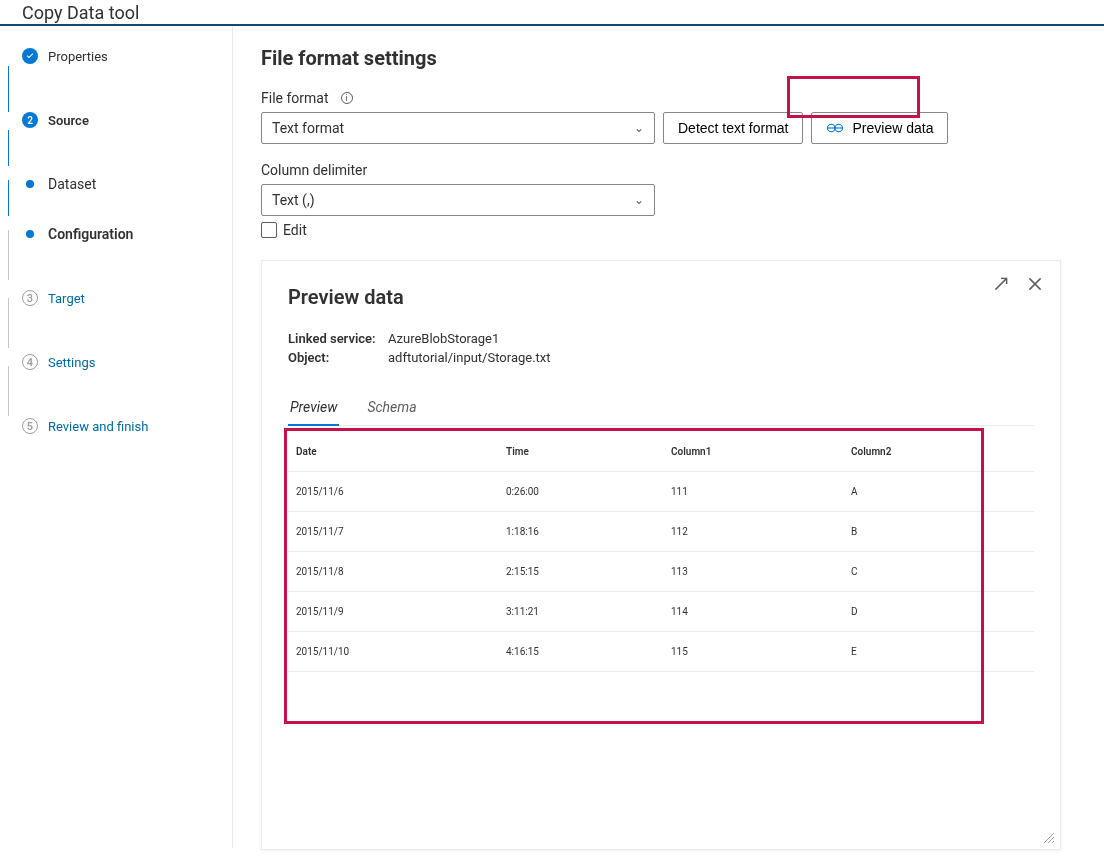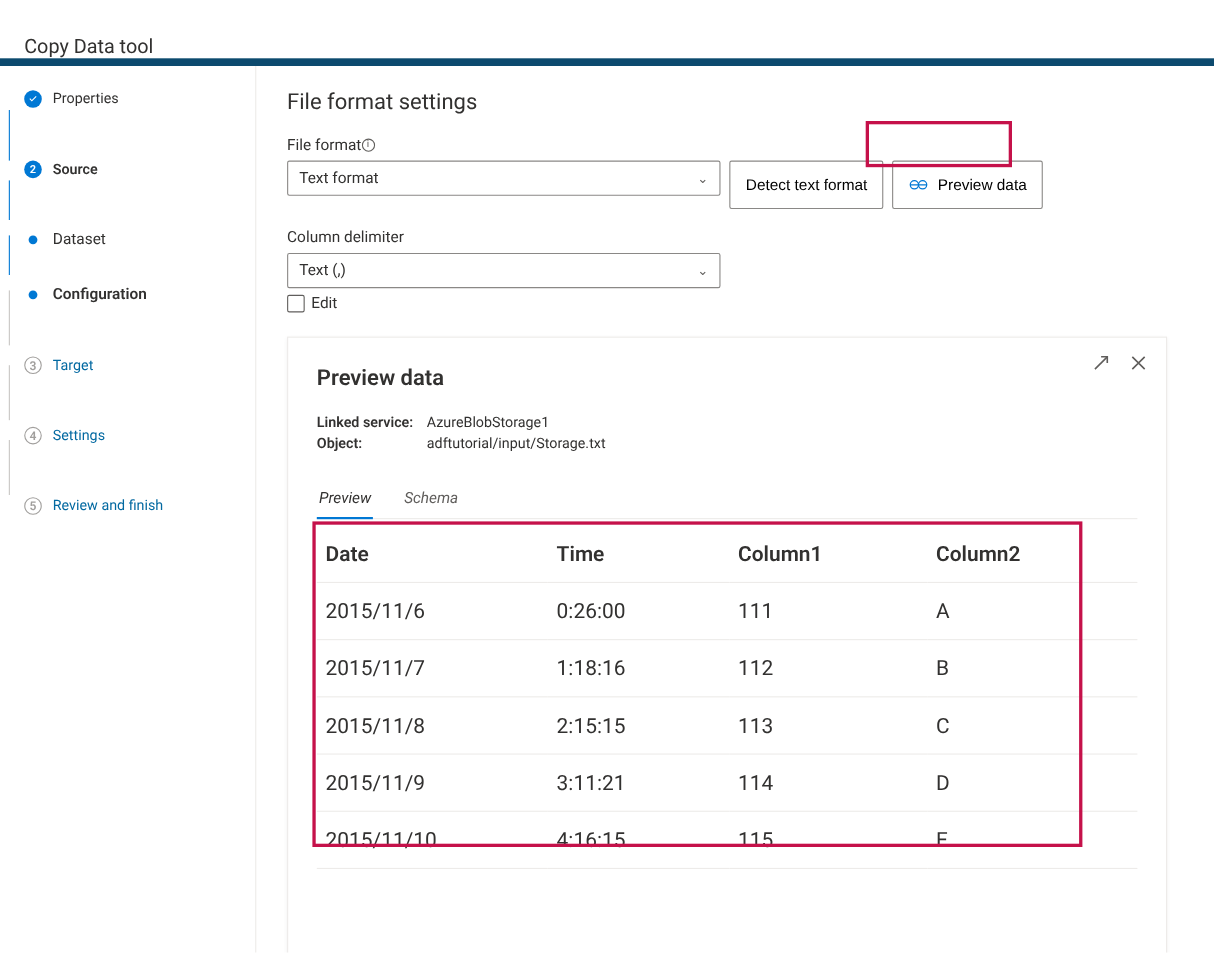--- a/index.html
+++ b/index.html
@@ -6,24 +6,24 @@
   body {
     font-family: "Segoe UI", -apple-system, BlinkMacSystemFont, Roboto, sans-serif;
     font-size: 14px;
     color: #323130;
     background: #fff;
     width: 1104px;
     height: 866px;
     overflow: hidden;
   }
   .topbar {
-    height: 60px;
-    border-bottom: 7px solid #0c4a6e;
-    display: flex;
-    align-items: flex-end;
+    height: 26px;
+    border-bottom: 2px solid #0c4a6e;
+    display: flex;
+    align-items: center;
     padding: 0 22px;
     font-size: 18px;
     font-weight: 400;
     color: #323130;
   }
   .content {
     display: flex;
     height: calc(100% - 44px);
   }
   .sidebar {
@@ -85,30 +85,30 @@
   .connector.c4 { top: 204px; height: 50px; background:#c8c6c4; }
   .connector.c5 { top: 272px; height: 50px; background:#c8c6c4; }
   .connector.c6 { top: 340px; height: 50px; background:#c8c6c4; }
   .main {
     flex: 1;
     padding: 20px 28px;
     position: relative;
   }
   .section-title {
     font-size: 20px;
-    font-weight: 400;
+    font-weight: 700;
     margin-bottom: 20px;
   }
   .field-label {
     font-size: 14px;
     color: #323130;
     margin-bottom: 6px;
     display: flex;
     align-items: center;
-    gap: 0;
+    gap: 12px;
   }
   .info-icon {
     width: 12px; height: 12px;
     border: 1px solid #605e5c;
     border-radius: 50%;
     display: inline-flex;
     align-items: center;
     justify-content: center;
     font-size: 9px;
     color: #605e5c;
@@ -127,21 +127,21 @@
     background: #fff;
     padding: 0 10px;
     display: flex;
     align-items: center;
     justify-content: space-between;
     font-size: 14px;
     cursor: pointer;
   }
   .select .chev { font-size: 12px; color: #605e5c; }
   .btn {
-    height: 44px;
+    height: 32px;
     padding: 0 14px;
     border: 1px solid #8a8886;
     border-radius: 2px;
     background: #fff;
     font-size: 14px;
     display: inline-flex;
     align-items: center;
     gap: 8px;
     cursor: pointer;
   }
@@ -224,21 +224,21 @@
   }
   .tbl {
     width: 100%;
     border-collapse: collapse;
     margin-top: 6px;
   }
   .tbl th, .tbl td {
     text-align: left;
     padding: 14px 8px;
     border-bottom: 1px solid #edebe9;
-    font-size: 19px;
+    font-size: 10px;
     font-weight: 400;
     color: #323130;
   }
   .tbl th { font-weight: 600; }
   .tbl col.c-date { width: 210px; }
   .tbl col.c-time { width: 165px; }
   .tbl col.c-col1 { width: 180px; }
   .resize-handle {
     position: absolute;
     right: 4px; bottom: 4px;

